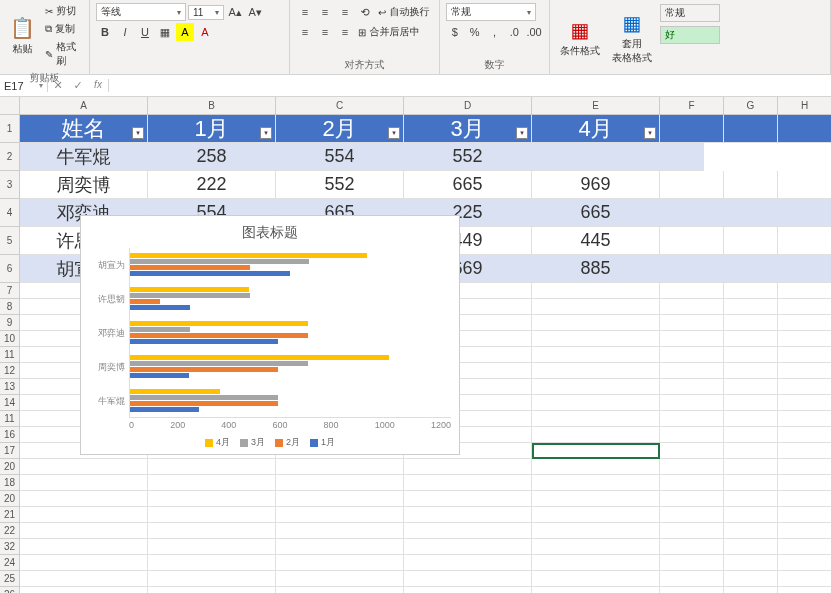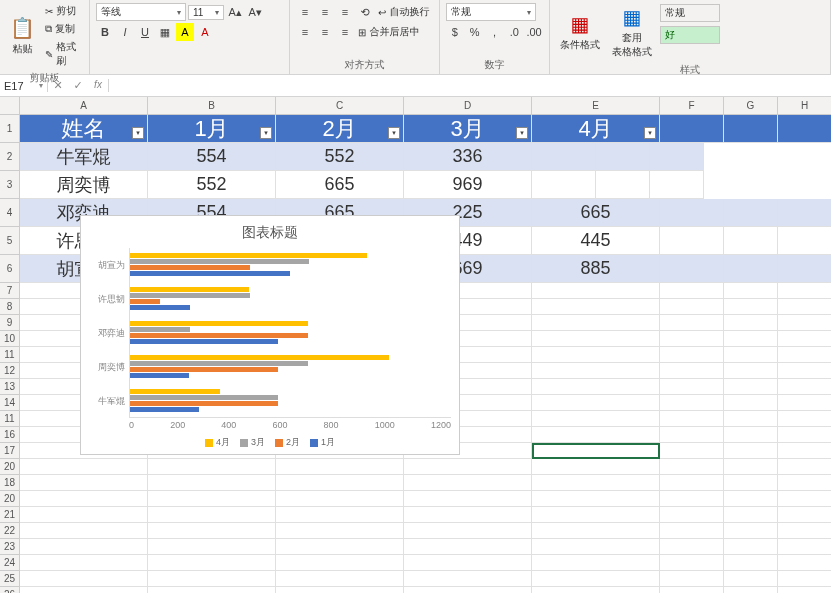--- a/index.html
+++ b/index.html
@@ -163,21 +163,20 @@
       <div class="big-btn">
           <span class="ico" style="color:#06c">▦</span>
           <span style="white-space:pre-line;text-align:center">套用
 表格格式</span>
         </div>
       <div class="col">
         <div class="style-prev">常规</div>
         <div class="style-prev" style="background:#c6efce;color:#006100">好</div>
       </div>
     </div>
-    <div class="rg-label">样式</div>
   </div>
 </div>
 
 <div class="fbar">
   <div class="name-box">
       <span>E17</span>
       <span class="arrow">▾</span>
     </div>
   <div class="fbar-btns">
     <span class="fbar-btn">✕</span>
@@ -215,47 +214,48 @@
       <div class="rh" style="height: 16px;">13</div>
       <div class="rh" style="height: 16px;">14</div>
       <div class="rh" style="height: 16px;">11</div>
       <div class="rh" style="height: 16px;">16</div>
       <div class="rh" style="height: 16px;">17</div>
       <div class="rh" style="height: 16px;">20</div>
       <div class="rh" style="height: 16px;">18</div>
       <div class="rh" style="height: 16px; text-align: center;">20</div>
       <div class="rh" style="height: 16px;">21</div>
       <div class="rh" style="height: 16px;">22</div>
-      <div class="rh" style="height: 16px;">23</div>
+      <div class="rh" style="height: 16px;">32</div>
       <div class="rh" style="height: 16px;">24</div>
       <div class="rh" style="height: 16px;">25</div>
       <div class="rh" style="height: 16px;">26</div>
     </div>
   <div class="cells" id="cells-area">
       <div class="cell-row hdr-row">
         <div class="cell" style="width: 128px; height: 28px; text-align: right;">姓名<div class="filter-btn">▾</div></div>
         <div class="cell" style="width: 128px; height: 28px;">1月<div class="filter-btn">▾</div></div>
         <div class="cell" style="width: 128px; height: 28px;">2月<div class="filter-btn">▾</div></div>
         <div class="cell" style="width: 128px; height: 28px;">3月<div class="filter-btn">▾</div></div>
         <div class="cell" style="width: 128px; height: 28px;">4月<div class="filter-btn">▾</div></div>
         <div class="cell" style="width: 64px; height: 28px; font-size: 11px;"></div>
         <div class="cell" style="width: 54px; height: 28px; font-size: 11px;"></div>
         <div class="cell" style="width: 54px; height: 28px; font-size: 11px;"></div>
       </div>
       <div class="cell-row band1">
         <div class="cell" style="width: 128px; height: 28px;">牛军焜</div>
+        <div class="cell" style="width: 128px; height: 28px;">258</div>
         <div class="cell" style="width: 128px; height: 28px;">554</div>
         <div class="cell" style="width: 128px; height: 28px;">552</div>
-        <div class="cell" style="width: 128px; height: 28px;">336</div>
         <div class="cell" style="width: 64px; height: 28px; font-size: 11px;"></div>
         <div class="cell" style="width: 54px; height: 28px; font-size: 11px;"></div>
         <div class="cell" style="width: 54px; height: 28px; font-size: 11px;"></div>
       </div>
       <div class="cell-row band0">
         <div class="cell" style="width: 128px; height: 28px;">周奕博</div>
+        <div class="cell" style="width: 128px; height: 28px;">222</div>
         <div class="cell" style="width: 128px; height: 28px;">552</div>
         <div class="cell" style="width: 128px; height: 28px;">665</div>
         <div class="cell" style="width: 128px; height: 28px;">969</div>
         <div class="cell" style="width: 64px; height: 28px; font-size: 11px;"></div>
         <div class="cell" style="width: 54px; height: 28px; font-size: 11px;"></div>
         <div class="cell" style="width: 54px; height: 28px; font-size: 11px;"></div>
       </div>
       <div class="cell-row band1">
         <div class="cell" style="width: 128px; height: 28px;">邓弈迪</div>
         <div class="cell" style="width: 128px; height: 28px;">554</div>

